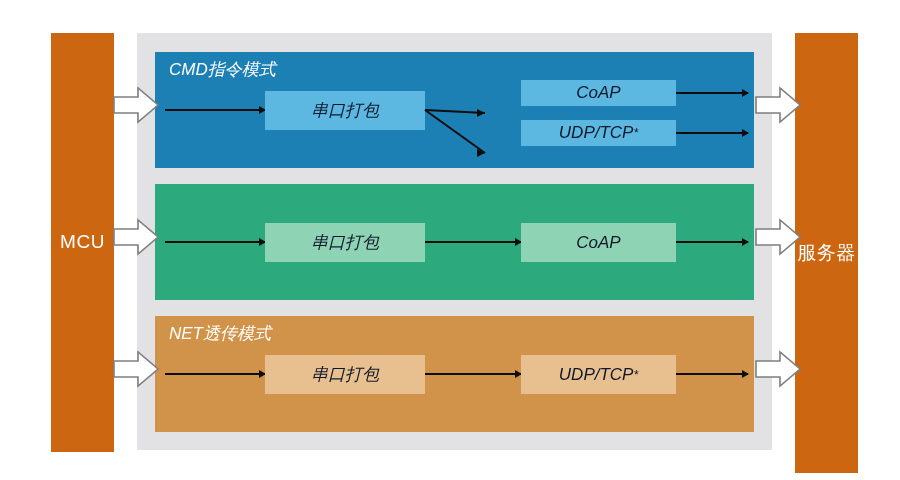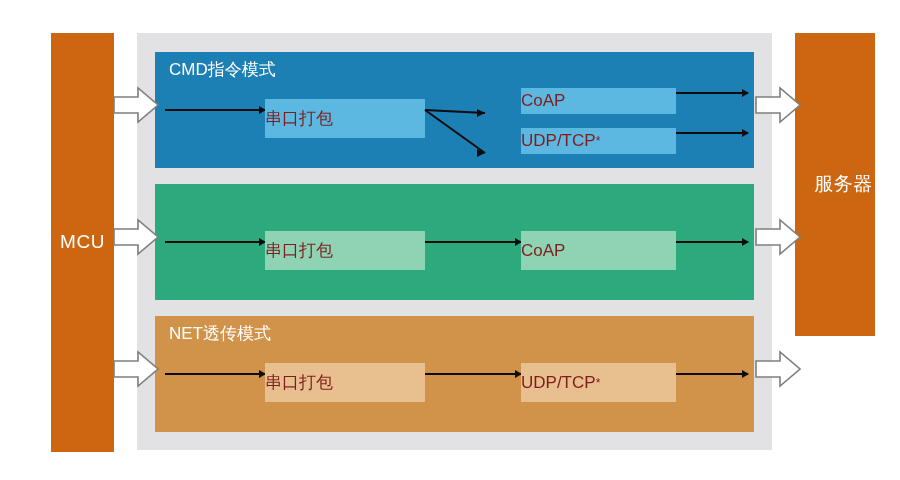--- a/index.html
+++ b/index.html
@@ -10,21 +10,21 @@
   }
   #stage{position:absolute;left:0;top:0;width:900px;height:480px;}
 
   
   .endbar{
     position:absolute;background:#cc6611;
     display:flex;align-items:center;justify-content:center;
     color:#ffffff;font-size:19px;letter-spacing:.5px;
   }
   #mcu-bar{left:51px;top:33px;width:63px;height:419px;}
-  #server-bar{left:795px;top:33px;width:63px;height:303px;padding-left:17px;}
+  #server-bar{left:795px;top:33px;width:63px;height:440px;}
   .endbar .lbl{line-height:1.1;text-align:center;}
 
   
   #panel{
     position:absolute;left:137px;top:33px;width:635px;height:417px;
     background:#e2e2e4;
   }
 
   
   .band{
@@ -36,22 +36,22 @@
   #band-net {top:283px;background:#d1934a;}
 
   .band-title{
     position:absolute;left:14px;top:6px;
     color:#ffffff;font-size:17px;white-space:nowrap;
   }
 
   
   .node{
     position:absolute;box-sizing:border-box;
-    display:flex;align-items:center;
-    color:#7f1d1d;font-size:17px;white-space:nowrap;margin-top:8px;
+    display:flex;align-items:center;justify-content:center;
+    color:#0f172a;font-size:17px;white-space:nowrap;
   }
   #band-cmd  .node{background:#5cb8e0;}
   #band-coap .node{background:#8ed3b4;}
   #band-net  .node{background:#e8bf8e;}
 
   
   #cmd-pack {left:110px;top:39px;width:160px;height:39px;}
   #cmd-coap {left:366px;top:28px;width:155px;height:26px;}
   #cmd-udp  {left:366px;top:68px;width:155px;height:26px;}
   
@@ -82,21 +82,21 @@
 <div id="stage">
 
   <div class="endbar" id="mcu-bar" style="background: rgb(204, 102, 17);">
     <span class="lbl">MCU</span>
   </div>
 
   <div class="endbar" id="server-bar" style="background: rgb(204, 102, 17);">
     <span class="lbl">服务器</span>
   </div>
 
-  <div id="panel" style="background: rgb(226, 226, 228);">
+  <div id="panel" style="background: rgb(226, 226, 228); font-style: italic;">
 
     <div class="band" id="band-cmd" style="background: rgb(28, 128, 181);">
       <div class="band-title">CMD指令模式</div>
 
       <div class="conn" style="left:10px;top:57px;width:100px;"></div>
 
       <div class="node" id="cmd-pack" style="background: rgb(92, 184, 224);">
         <span>串口打包</span>
       </div>
 

